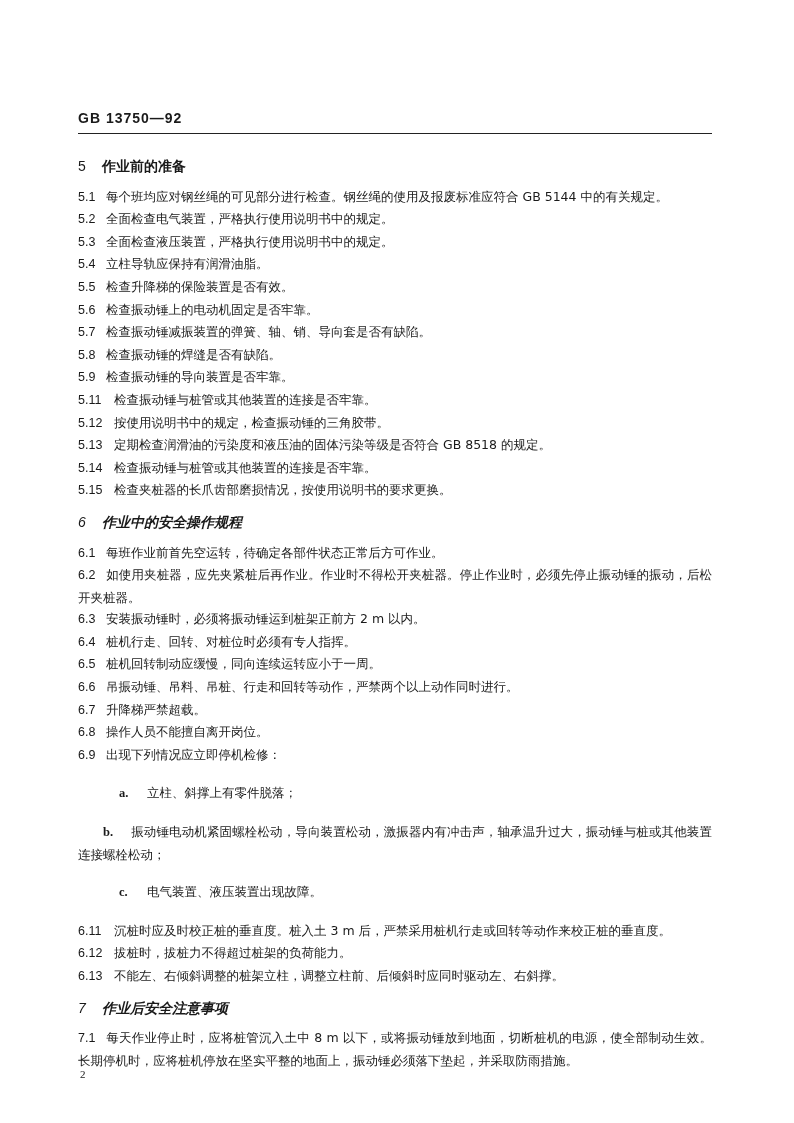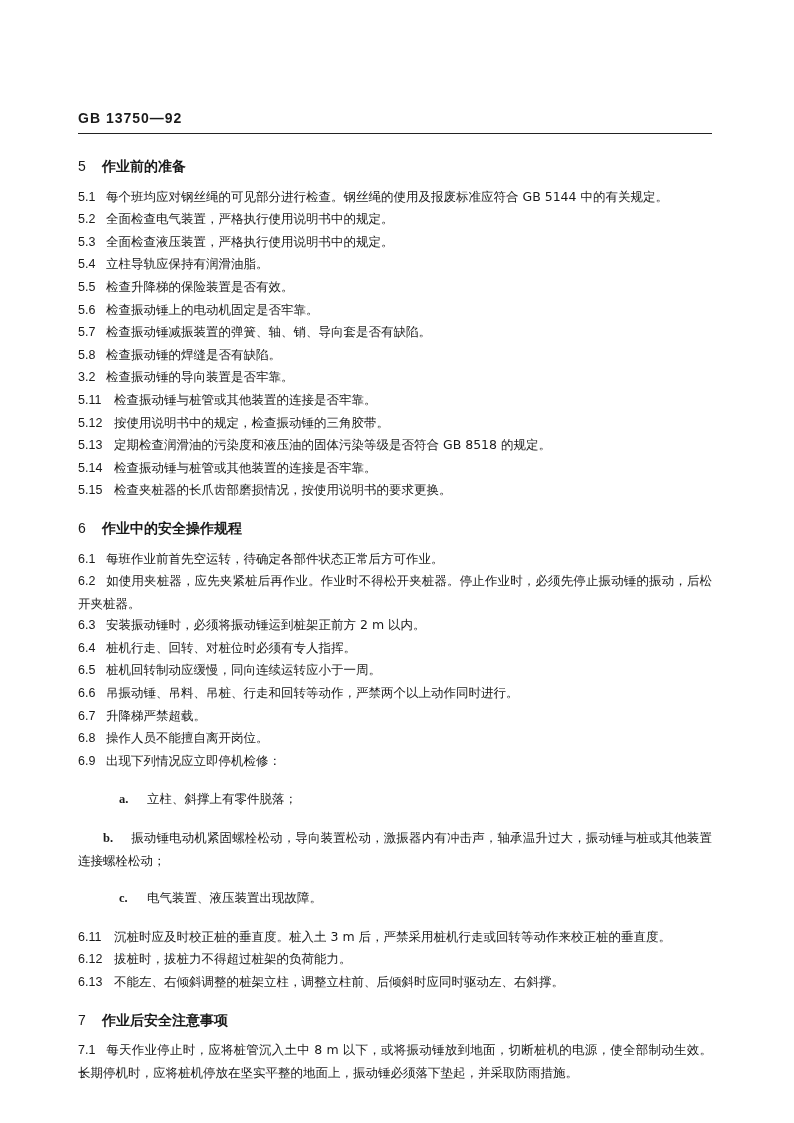--- a/index.html
+++ b/index.html
@@ -5,21 +5,21 @@
   html, body { margin: 0; padding: 0; background: #ffffff; }
   body { width: 794px; height: 1123px; position: relative; overflow: hidden;
          font-family: "DejaVu Sans", "Liberation Sans", sans-serif; color: #1a1a1a; }
   .page { position: absolute; left: 78px; top: 0; width: 634px; }
   .header { position: absolute; top: 110px; left: 0; width: 634px; text-align: left;
             font-family: "Liberation Sans", sans-serif; font-size: 14px; font-weight: bold; letter-spacing: 1px; }
   .rule { position: absolute; top: 133px; left: 0; width: 634px; height: 0; border-top: 1.5px solid #222; }
   .body { position: absolute; top: 156px; left: 0; width: 634px; font-size: 12.5px; line-height: 21.6px; }
   .sec { font-weight: bold; font-size: 14px; margin: 0 0 8px 0; }
   .sec .num { display: inline-block; width: 24px; font-weight: normal; font-family: "Liberation Sans", sans-serif; }
-  .sec.gap { margin-top: 16px; }
+  .sec.gap { margin-top: 10px; font-style: italic; }
   .cl { margin: 0; text-align: justify; }
   .cl .num { display: inline-block; font-family: Liberation Sans, sans-serif; min-width: 28px; }
   .cl .num.w2 { min-width: 36px; }
   .sub { margin: 16px; padding-left: 25px; }
   .sub .lt { font-family: "Liberation Serif", serif; font-weight: bold; display: inline-block; width: 28px; }
   .pageno { position: absolute; top: 1068px; left: 2px; font-family: "Liberation Serif", serif; font-size: 11px; }
 </style>
 </head>
 <body>
 
@@ -31,21 +31,21 @@
 
     <div class="sec"><span class="num">5</span><span>作业前的准备</span></div>
     <p class="cl"><span class="num">5.1</span><span>每个班均应对钢丝绳的可见部分进行检查。钢丝绳的使用及报废标准应符合 GB 5144 中的有关规定。</span></p>
     <p class="cl"><span class="num">5.2</span><span>全面检查电气装置，严格执行使用说明书中的规定。</span></p>
     <p class="cl"><span class="num">5.3</span><span>全面检查液压装置，严格执行使用说明书中的规定。</span></p>
     <p class="cl"><span class="num">5.4</span><span>立柱导轨应保持有润滑油脂。</span></p>
     <p class="cl"><span class="num">5.5</span><span>检查升降梯的保险装置是否有效。</span></p>
     <p class="cl"><span class="num">5.6</span><span>检查振动锤上的电动机固定是否牢靠。</span></p>
     <p class="cl"><span class="num">5.7</span><span>检查振动锤减振装置的弹簧、轴、销、导向套是否有缺陷。</span></p>
     <p class="cl"><span class="num">5.8</span><span>检查振动锤的焊缝是否有缺陷。</span></p>
-    <p class="cl"><span class="num">3.2</span><span>检查振动锤的导向装置是否牢靠。</span></p>
+    <p class="cl"><span class="num">5.9</span><span>检查振动锤的导向装置是否牢靠。</span></p>
     <p class="cl"><span class="num w2">5.11</span><span>检查振动锤与桩管或其他装置的连接是否牢靠。</span></p>
     <p class="cl"><span class="num w2">5.12</span><span>按使用说明书中的规定，检查振动锤的三角胶带。</span></p>
     <p class="cl"><span class="num w2">5.13</span><span>定期检查润滑油的污染度和液压油的固体污染等级是否符合 GB 8518 的规定。</span></p>
     <p class="cl"><span class="num w2">5.14</span><span>检查振动锤与桩管或其他装置的连接是否牢靠。</span></p>
     <p class="cl"><span class="num w2">5.15</span><span>检查夹桩器的长爪齿部磨损情况，按使用说明书的要求更换。</span></p>
 
     <div class="sec gap"><span class="num">6</span><span>作业中的安全操作规程</span></div>
     <p class="cl"><span class="num">6.1</span><span>每班作业前首先空运转，待确定各部件状态正常后方可作业。</span></p>
     <p class="cl"><span class="num">6.2</span><span>如使用夹桩器，应先夹紧桩后再作业。作业时不得松开夹桩器。停止作业时，必须先停止振动锤的振动，后松开夹桩器。</span></p>
     <p class="cl"><span class="num">6.3</span><span>安装振动锤时，必须将振动锤运到桩架正前方 2 m 以内。</span></p>

